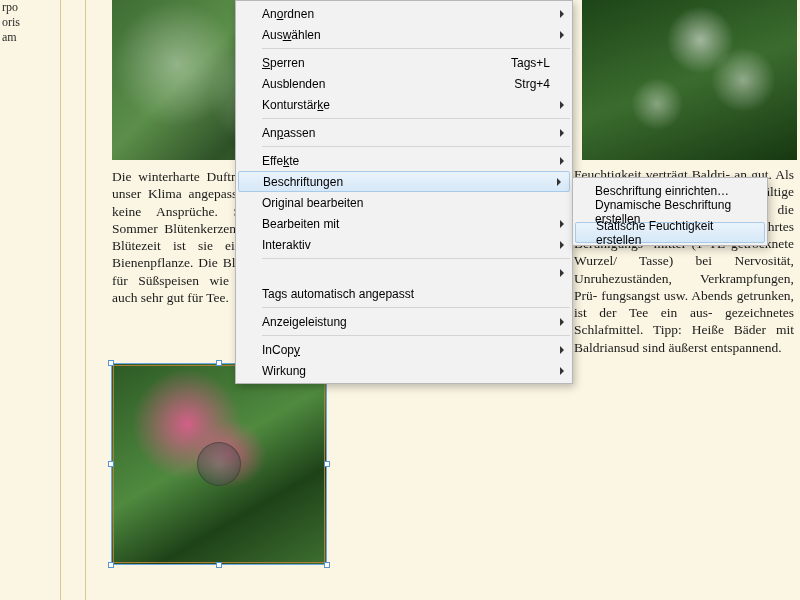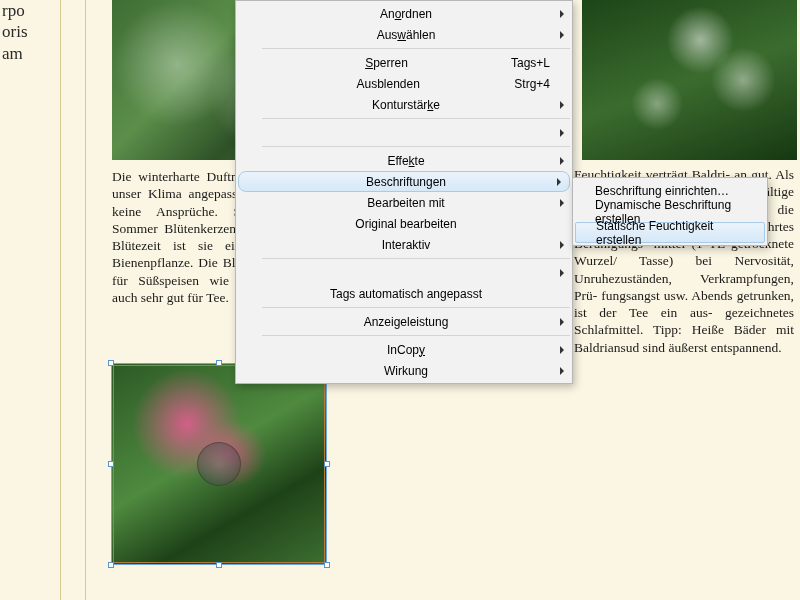--- a/index.html
+++ b/index.html
@@ -24,21 +24,21 @@
     background: #d8c98e;
   }
   .margin-rule.r1 { left: 60px; }
   .margin-rule.r2 { left: 85px; }
 
   .side-text {
     position: absolute;
     left: 2px; top: 0;
     width: 55px;
     color: #2a2a2a;
-    font-size: 17px;
+    font-size: 12px;
     line-height: 1.25;
     text-align: left;
     font-family: Georgia, serif;
   }
 
   .img-frame {
     position: absolute;
     width: 215px; height: 165px;
     background: #4a7a3f;
     overflow: hidden;
@@ -106,36 +106,35 @@
   .ctx {
     position: absolute;
     left: 235px; top: 0;
     width: 338px;
     background: #f2f2f2;
     border: 1px solid #b7b7b7;
     box-shadow: 2px 3px 8px rgba(0,0,0,0.25);
     font-size: 12px;
     color: #000;
     padding: 2px 0;
-    text-align: center;
   }
   .ctx .item {
     display: flex;
     align-items: center;
     height: 21px;
     padding: 0 22px 0 26px;
     position: relative;
     cursor: default;
   }
   .ctx .item.highlight {
     background: linear-gradient(#eaf3fb, #d6e8f8);
     border: 1px solid #a9cbe8;
     margin: 0 2px;
     padding: 0 20px 0 24px;
-    border-radius: 8px;
+    border-radius: 2px;
     height: 21px;
   }
   .ctx .sep {
     height: 1px;
     margin: 3px 2px 3px 26px;
     background: #d4d4d4;
   }
   .ctx .label { flex: 1; }
   .ctx .short { color: #000; margin-left: auto; }
   .ctx .arrow {
@@ -227,37 +226,38 @@
   <div class="item">
     <span class="label">Ausblenden</span>
     <span class="short">Strg+4</span>
   </div>
   <div class="item">
     <span class="label"><span class="mn">Konturstär<span class="underline">k</span>e</span></span>
     <span class="arrow"></span>
   </div>
   <div class="sep"></div>
   <div class="item">
+    <span class="label"><span class="mn">An<span class="underline">p</span>assen</span></span>
     <span class="arrow"></span>
   </div>
   <div class="sep"></div>
   <div class="item">
     <span class="label"><span class="mn">Effe<span class="underline">k</span>te</span></span>
     <span class="arrow"></span>
   </div>
   <div class="item highlight">
     <span class="label">Beschriftungen</span>
     <span class="arrow"></span>
   </div>
   <div class="item">
+    <span class="label">Original bearbeiten</span>
+  </div>
+  <div class="item">
     <span class="label">Bearbeiten mit</span>
     <span class="arrow"></span>
-  </div>
-  <div class="item">
-    <span class="label">Original bearbeiten</span>
   </div>
   <div class="item">
     <span class="label">Interaktiv</span>
     <span class="arrow"></span>
   </div>
   <div class="sep"></div>
   <div class="item">
     <span class="arrow"></span>
   </div>
   <div class="item">

